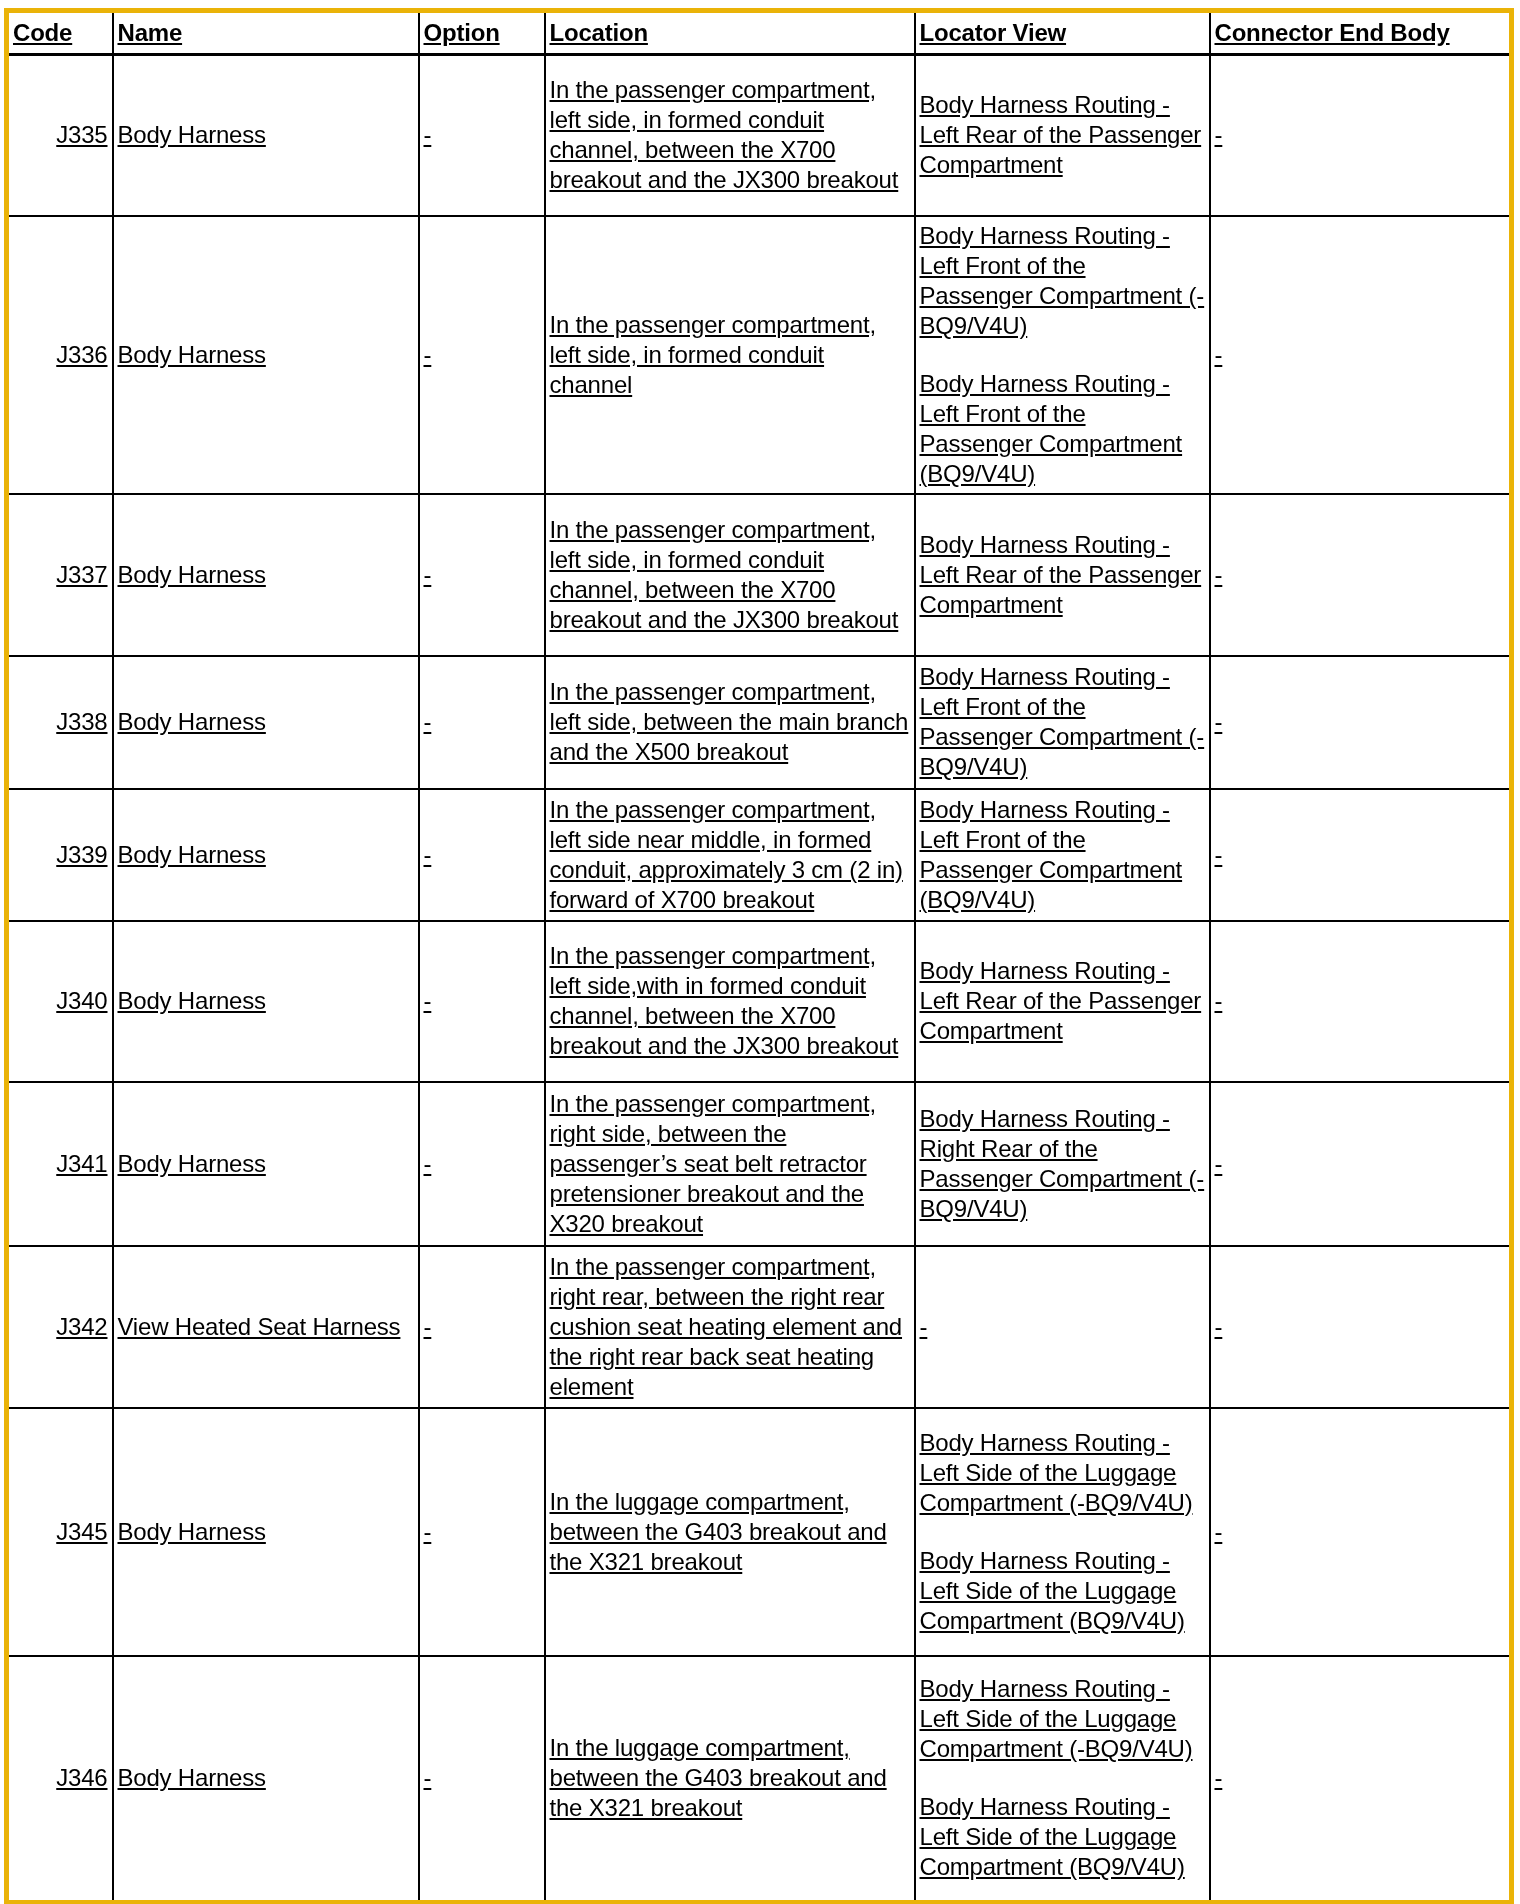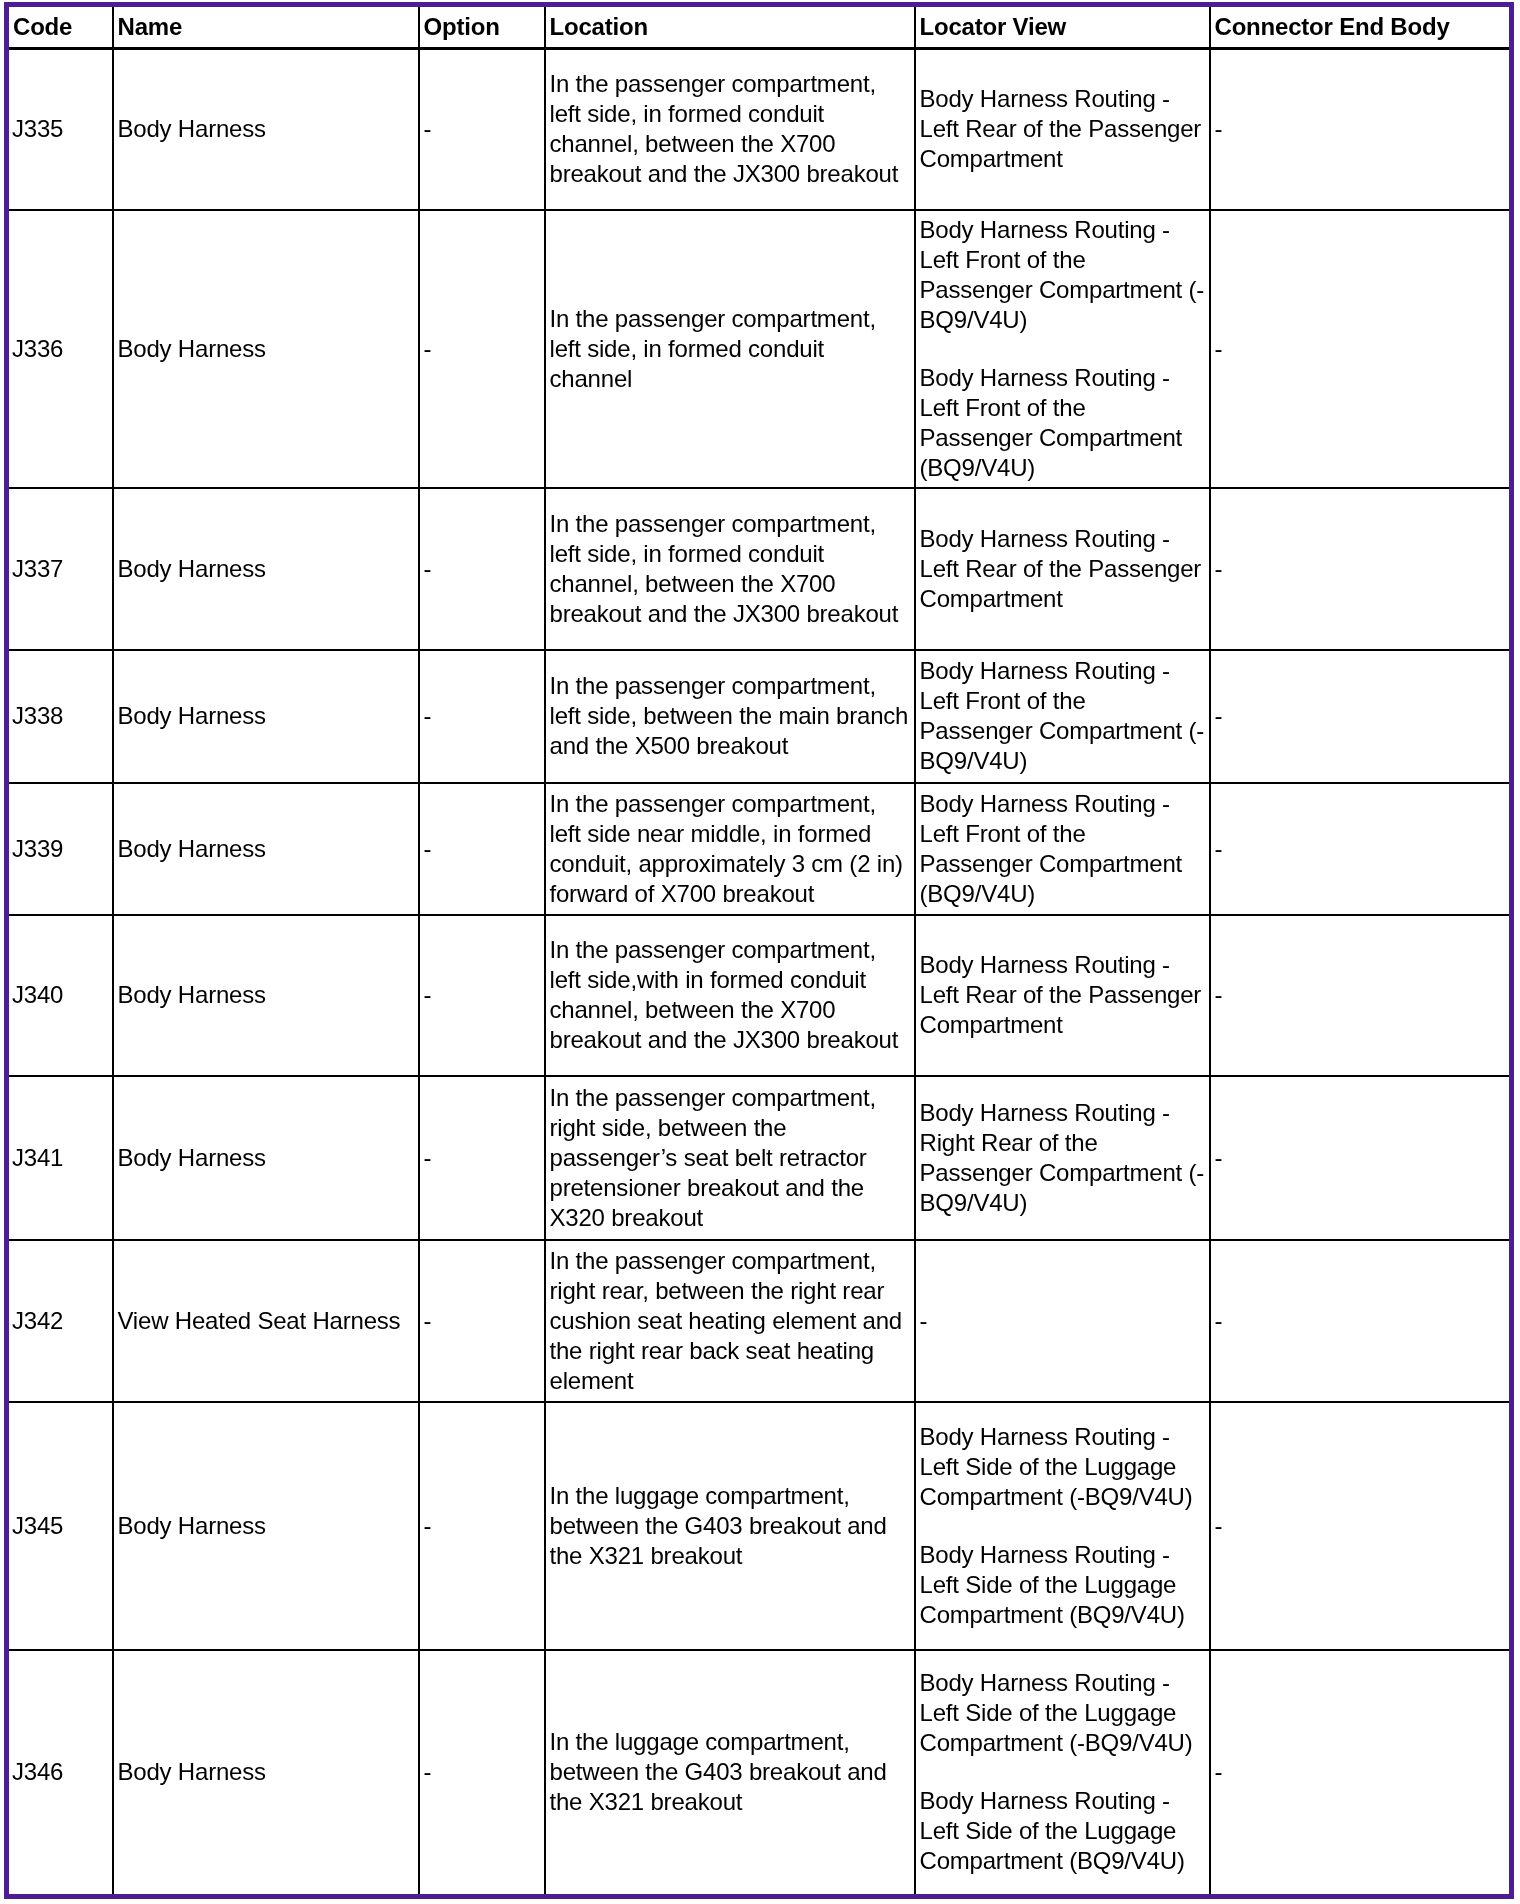--- a/index.html
+++ b/index.html
@@ -1,36 +1,37 @@
 <!DOCTYPE html>
 <html><head>
 <meta charset="utf-8">
 <style>
   html, body { margin: 0; padding: 0; background: #ffffff; }
   body { width: 1520px; height: 1904px; position: relative; overflow: hidden;
          font-family: "Liberation Sans", "DejaVu Sans", sans-serif; color: #000; }
   table.conn {
-    position: absolute; left: 4px; top: 2px;
+    position: absolute; left: 4px; top: 8px;
     width: 1507px;
     border-collapse: collapse;
     table-layout: fixed;
-    border: 5px solid #4c1d95;
+    border: 5px solid #eab308;
+    text-decoration: underline;
   }
   table.conn th, table.conn td {
     border: 2px solid #000;
     padding: 0 4px;
     vertical-align: middle;
     font-size: 24px;
     line-height: 30px;
     text-align: left;
     letter-spacing: -0.2px;
   }
   table.conn th { font-weight: bold; height: 40px; border-bottom: 3px solid #000; }
   table.conn th.center, table.conn td.center { text-align: left; }
-  table.conn td.code { padding-left: 3px; }
+  table.conn td.code { padding-left: 3px; text-align: right; }
   .loc-block + .loc-block { margin-top: 28px; }
   col.c-code { width: 106px; }
   col.c-name { width: 306px; }
   col.c-opt  { width: 126px; }
   col.c-loc  { width: 370px; }
   col.c-locv { width: 295px; }
   col.c-conn { width: 302px; }
 </style>
 </head>
 <body>

